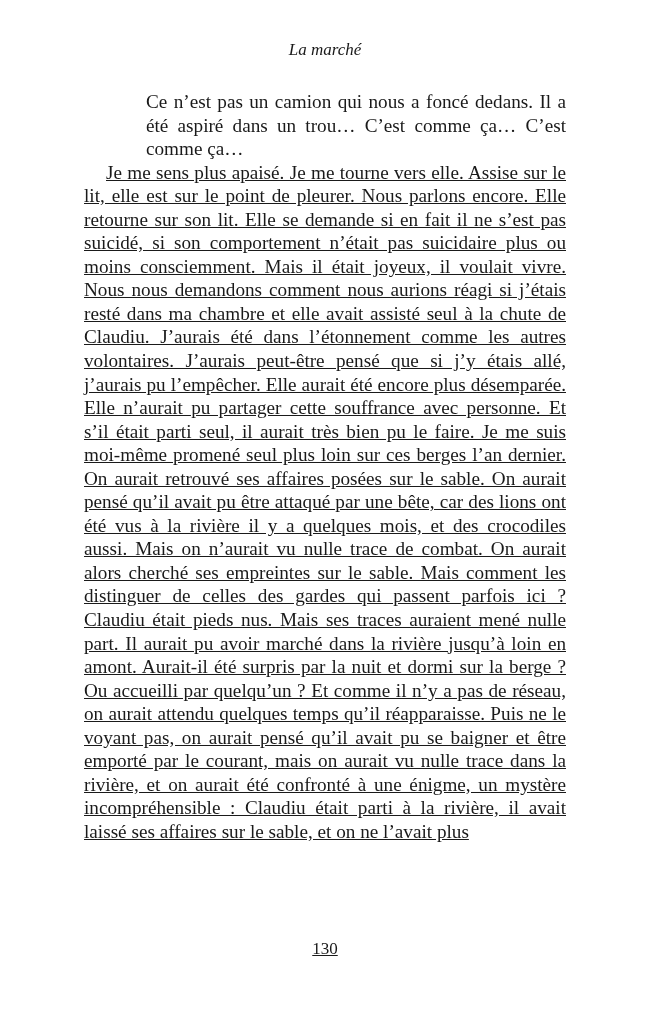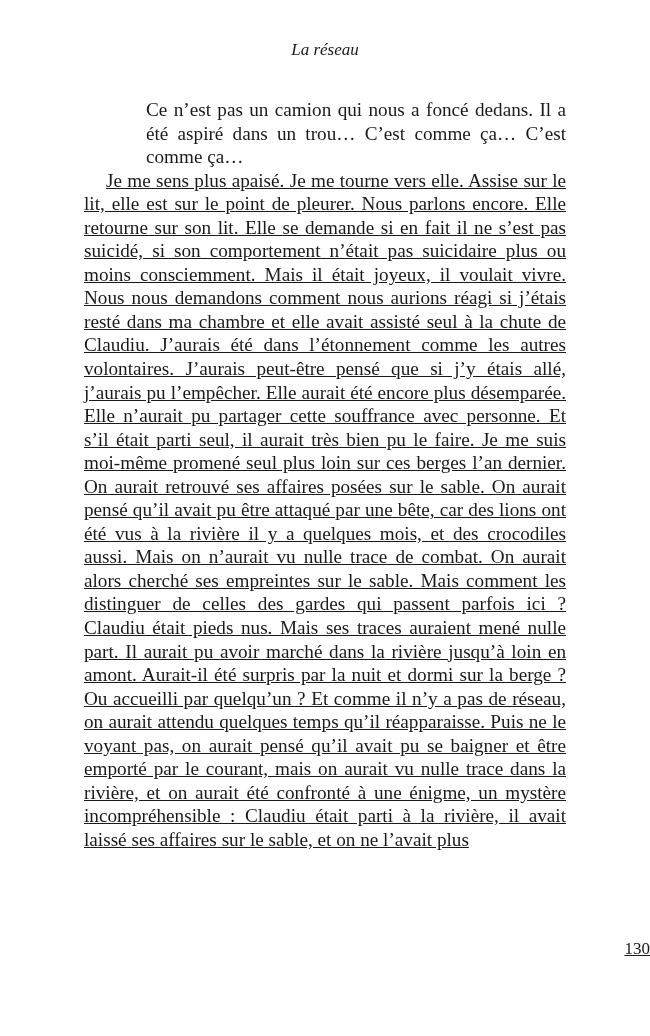--- a/index.html
+++ b/index.html
@@ -12,35 +12,35 @@
     .running-head {
       position: absolute; top: 40px; left: 0; width: 650px;
       text-align: center; font-style: italic; font-size: 17px;
     }
     .body-text {
       position: absolute; top: 90px; left: 84px; width: 482px;
       font-size: 19.2px; line-height: 23.55px;
       text-align: justify; hyphens: none;
     }
     .quote {
-      margin: 8px 0 0 62px; text-align: justify;
+      margin: 0 0 0 62px; text-align: justify;
     }
     .para {
       margin: 0; text-indent: 22px; text-align: justify; text-decoration: underline;
     }
     .page-number {
       position: absolute; top: 939px; left: 0; width: 650px;
-      text-align: right; font-size: 17px; text-decoration: underline;
+      text-align: center; font-size: 17px; text-decoration: underline;
     }
   </style>
 </head>
 <body>
 
 <div class="page">
-  <div class="running-head">La réseau</div>
+  <div class="running-head">La marché</div>
 
   <div class="body-text">
     <p class="quote">Ce n’est pas un camion qui nous a foncé dedans. Il a été aspiré dans un trou… C’est comme ça… C’est comme ça…</p>
     <p class="para">Je me sens plus apaisé. Je me tourne vers elle. Assise sur le lit, elle est sur le point de pleurer. Nous parlons encore. Elle retourne sur son lit. Elle se demande si en fait il ne s’est pas suicidé, si son comportement n’était pas suicidaire plus ou moins consciemment. Mais il était joyeux, il voulait vivre. Nous nous demandons comment nous aurions réagi si j’étais resté dans ma chambre et elle avait assisté seul à la chute de Claudiu. J’aurais été dans l’étonnement comme les autres volontaires. J’aurais peut-être pensé que si j’y étais allé, j’aurais pu l’empêcher. Elle aurait été encore plus désemparée. Elle n’aurait pu partager cette souffrance avec personne. Et s’il était parti seul, il aurait très bien pu le faire. Je me suis moi-même promené seul plus loin sur ces berges l’an dernier. On aurait retrouvé ses affaires posées sur le sable. On aurait pensé qu’il avait pu être attaqué par une bête, car des lions ont été vus à la rivière il y a quelques mois, et des crocodiles aussi. Mais on n’aurait vu nulle trace de combat. On aurait alors cherché ses empreintes sur le sable. Mais comment les distinguer de celles des gardes qui passent parfois ici ? Claudiu était pieds nus. Mais ses traces auraient mené nulle part. Il aurait pu avoir marché dans la rivière jusqu’à loin en amont. Aurait-il été surpris par la nuit et dormi sur la berge ? Ou accueilli par quelqu’un ? Et comme il n’y a pas de réseau, on aurait attendu quelques temps qu’il réapparaisse. Puis ne le voyant pas, on aurait pensé qu’il avait pu se baigner et être emporté par le courant, mais on aurait vu nulle trace dans la rivière, et on aurait été confronté à une énigme, un mystère incompréhensible : Claudiu était parti à la rivière, il avait laissé ses affaires sur le sable, et on ne l’avait plus</p>
   </div>
 
   <div class="page-number">130</div>
 </div>
 
 </body></html>

